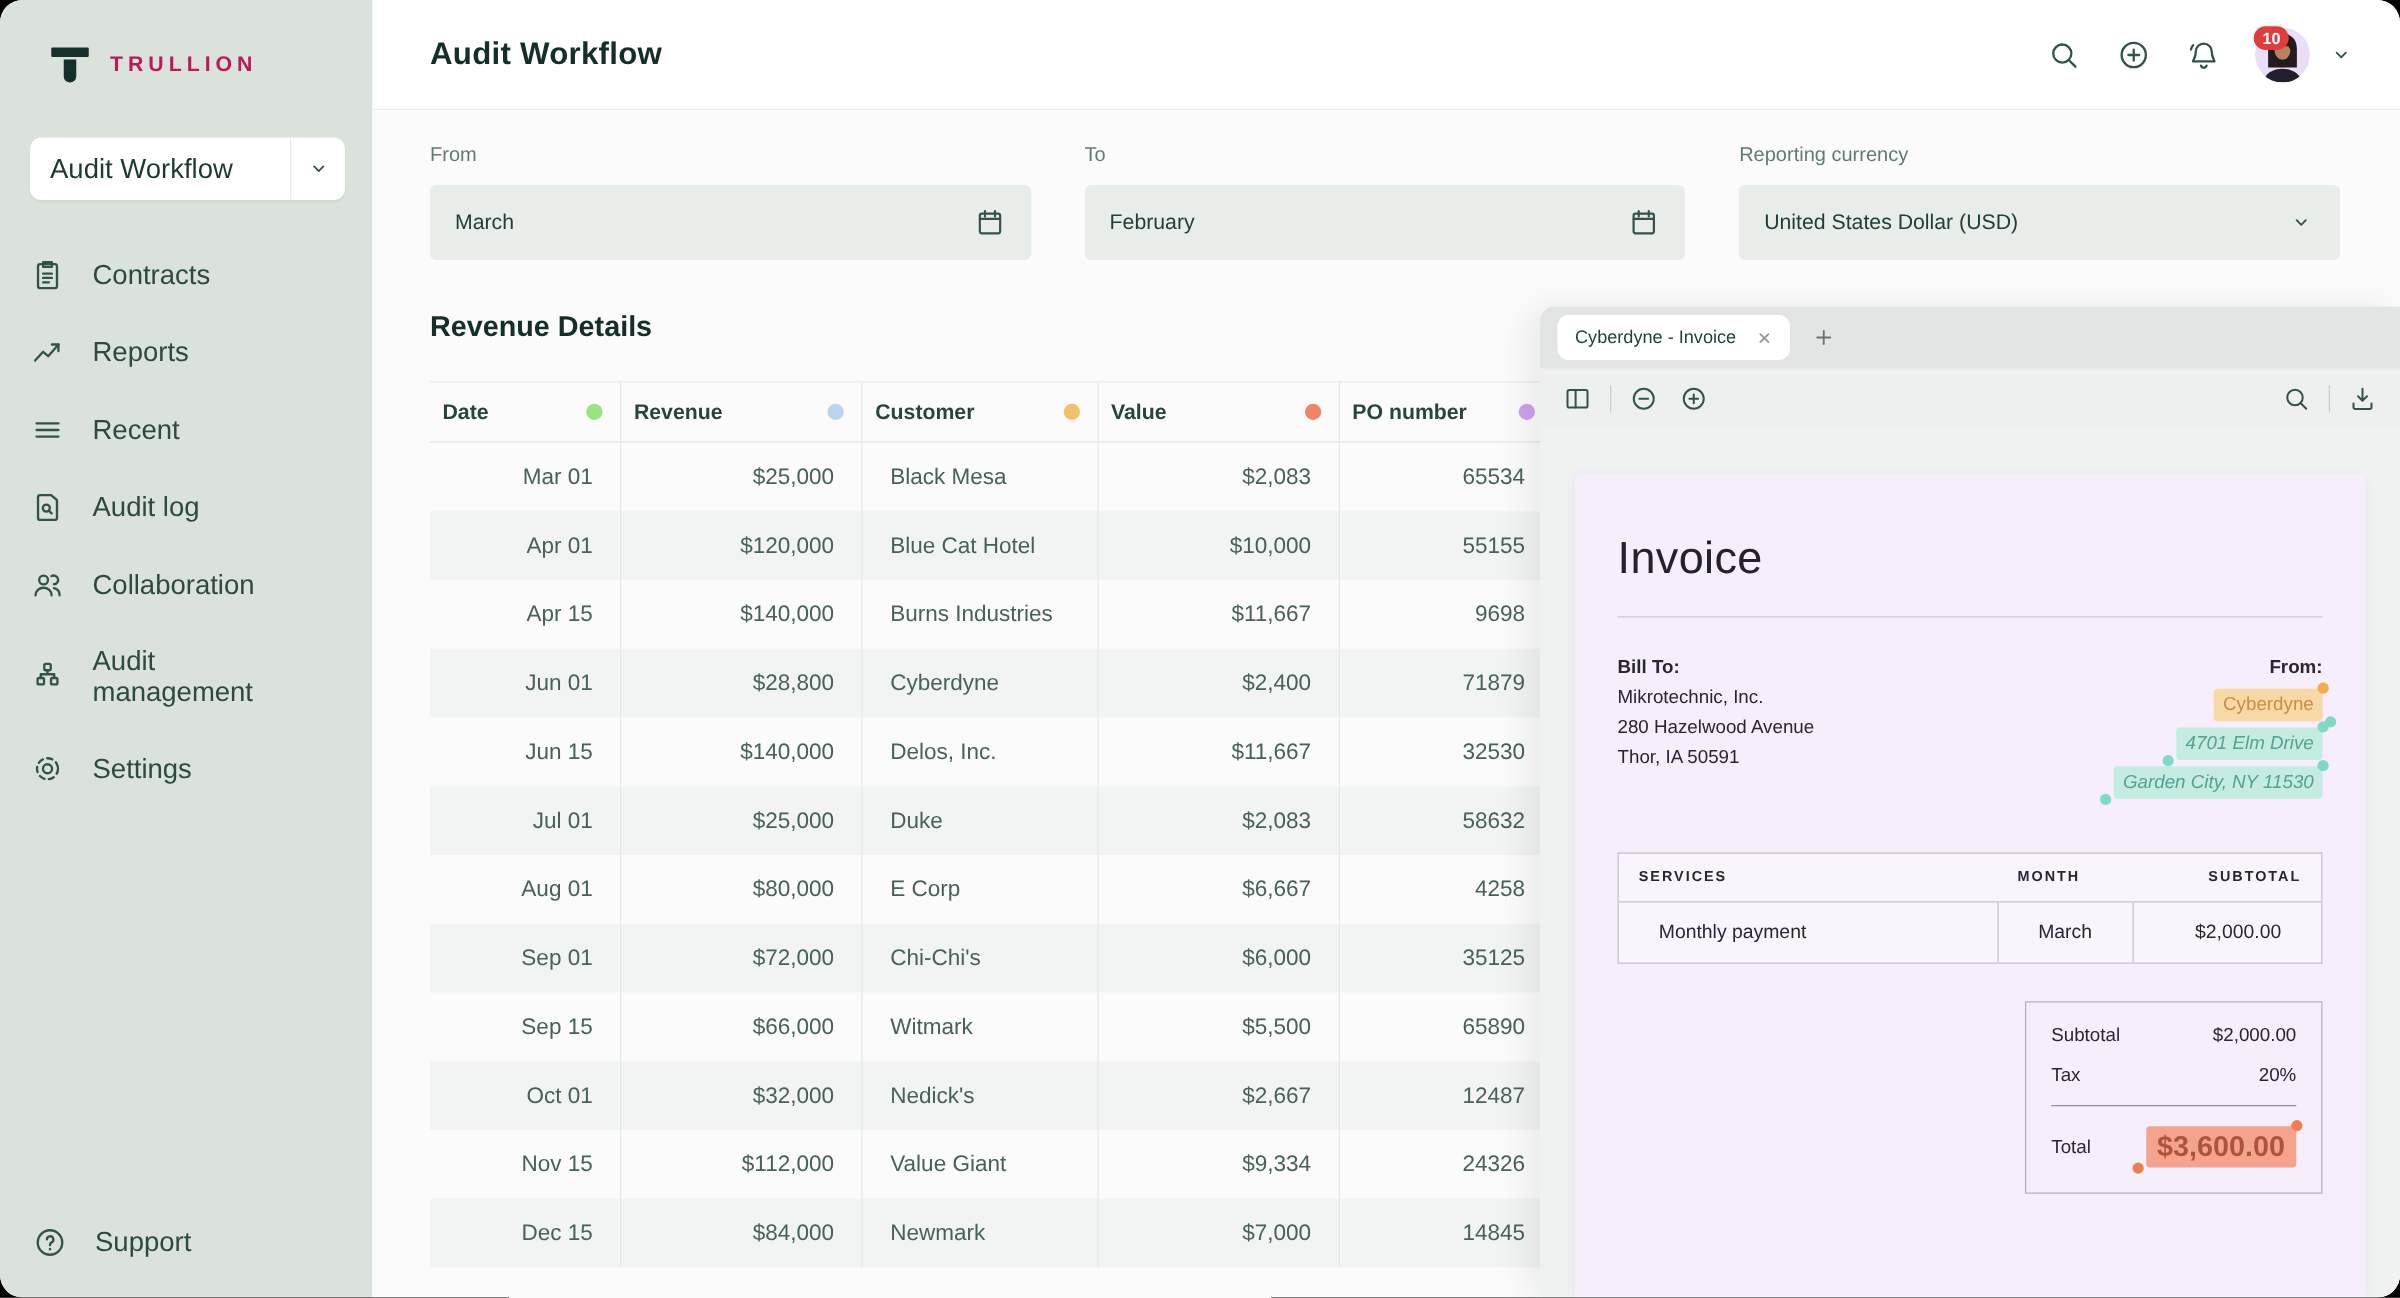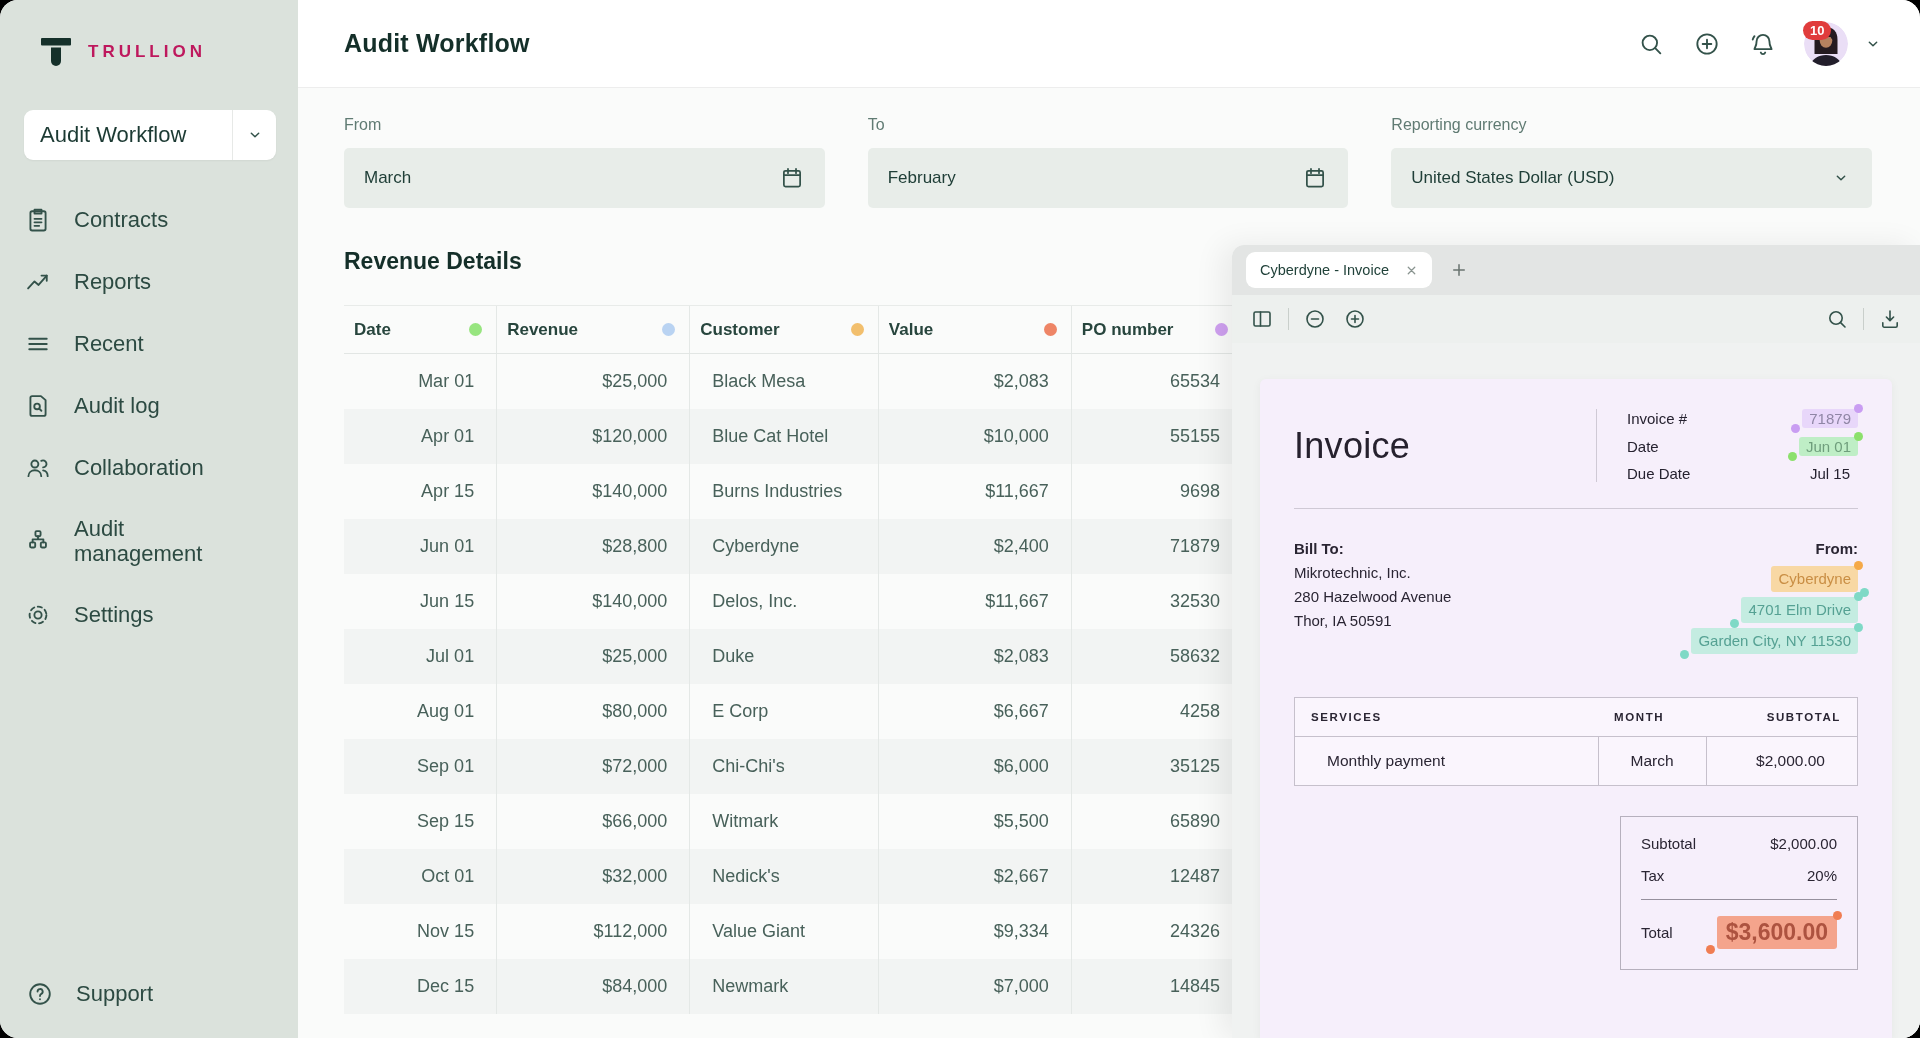--- a/index.html
+++ b/index.html
@@ -77,21 +77,21 @@
   .addr-hd { font-weight:600; }
   .addr-right { text-align:right; }
   .addr-right div { margin-bottom:5px; }
 
   .hl { position:relative; display:inline-block; padding:1px 7px; border-radius:3px; }
   .hl::before, .hl::after { content:""; position:absolute; width:9px; height:9px; border-radius:50%; }
   .hl::before { top:-5px; right:-5px; } .hl::after { bottom:-5px; left:-11px; }
   .hl-purple { background:var(--hl-purple-bg); color:#8f86a5; } .hl-purple::before,.hl-purple::after { background:var(--dot-purple); }
   .hl-green { background:var(--hl-green-bg); color:#6f9e7c; } .hl-green::before,.hl-green::after { background:var(--dot-bright-green); }
   .hl-orange { background:var(--hl-orange-bg); color:#c98e44; } .hl-orange::before { background:var(--dot-bright-orange); } .hl-orange::after { background:var(--dot-teal); left:auto; right:-11px; }
-  .hl-teal { background:var(--hl-teal-bg); color:#55a193; } .hl-teal::before,.hl-teal::after { background:var(--dot-teal); }
+  .hl-teal { background:var(--hl-teal-bg); color:#55a193;font-style:italic; } .hl-teal::before,.hl-teal::after { background:var(--dot-teal); }
   .hl-salmon { background:var(--hl-salmon-bg); color:#ad5340; } .hl-salmon::before,.hl-salmon::after { background:var(--dot-salmon); }
 
   table.svc { width:100%; border-collapse:collapse; margin-top:38px; background:#faf5fd; border:1px solid #c6c0cc; }
   table.svc th { font-size:11.5px; letter-spacing:1.6px; font-weight:bold; text-align:left; padding:13px 16px; border-bottom:1px solid #c6c0cc; }
   table.svc th.al-r { text-align:right; }
   table.svc td { font-size:15.5px; padding:15px 32px; }
   table.svc td + td { border-left:1px solid #c6c0cc; }
   table.svc td.al-r { text-align:right; }
   .col-svc { width:55%; } .col-month { width:18%; } .col-sub { width:27%; }
 
@@ -464,34 +464,20 @@
                 </svg>
               </span>
           </span>
         </div>
 
         <div class="viewer">
           <div class="doc">
 
             <div class="inv-head">
               <div class="inv-title">Invoice</div>
-              <div class="inv-meta">
-                <div class="meta-row">
-                  <span class="meta-label">Invoice #</span>
-                  <span class="meta-value hl hl-purple">71879</span>
-                </div>
-                <div class="meta-row">
-                  <span class="meta-label">Date</span>
-                  <span class="meta-value hl hl-green">Jun 01</span>
-                </div>
-                <div class="meta-row">
-                  <span class="meta-label">Due Date</span>
-                  <span class="meta-value" style="padding-right:8px">Jul 15</span>
-                </div>
-              </div>
             </div>
 
             <div class="addresses">
               <div class="addr-left">
                 <div class="addr-hd">Bill To:</div>
                 <div>Mikrotechnic, Inc.</div>
                 <div>280 Hazelwood Avenue</div>
                 <div>Thor, IA 50591</div>
               </div>
               <div class="addr-right">

